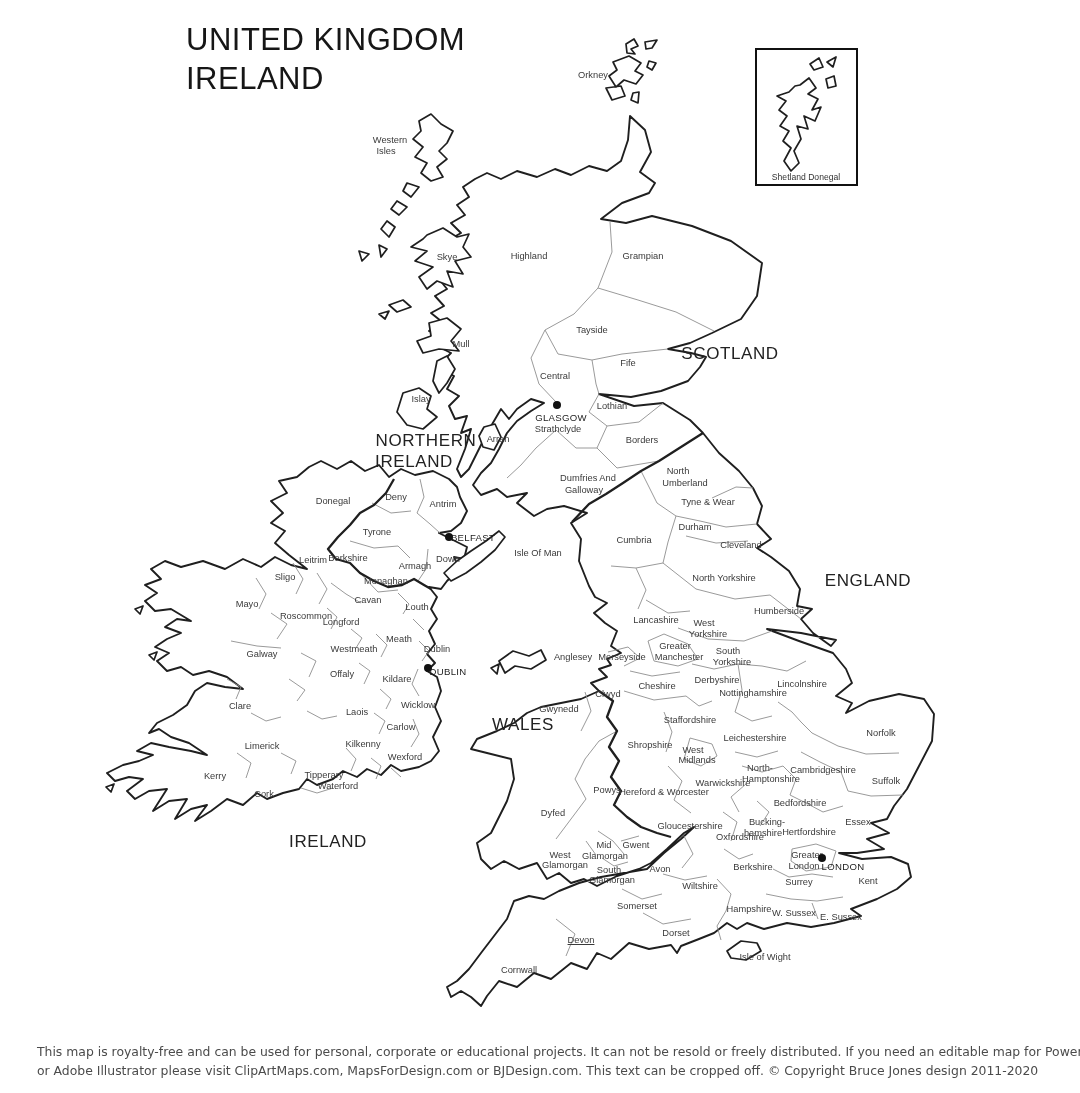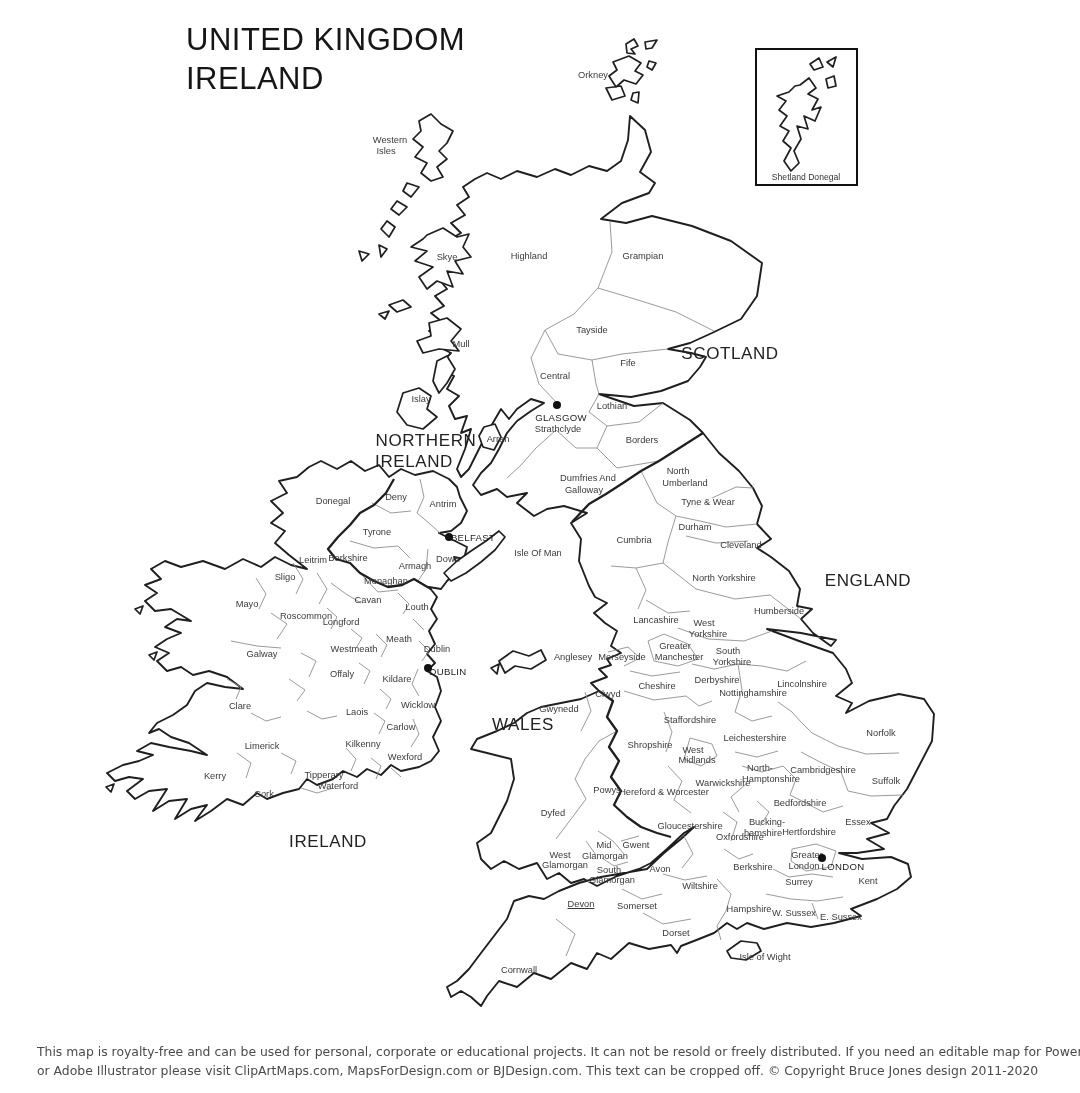--- a/index.html
+++ b/index.html
@@ -248,21 +248,21 @@
       <span class="lbl" style="left: 612px; top: 880px;">Glamorgan</span>
       <span class="lbl" style="left: 753px; top: 867px;">Berkshire</span>
       <span class="lbl" style="left: 799px; top: 882px;">Surrey</span>
       <span class="lbl" style="left: 868px; top: 881px;">Kent</span>
       <span class="lbl" style="left: 700px; top: 886px;">Wiltshire</span>
       <span class="lbl" style="left: 637px; top: 906px;">Somerset</span>
       <span class="lbl" style="left: 749px; top: 909px;">Hampshire</span>
       <span class="lbl" style="left: 794px; top: 913px;">W. Sussex</span>
       <span class="lbl" style="left: 841px; top: 917px;">E. Sussex</span>
       <span class="lbl" style="left: 676px; top: 933px;">Dorset</span>
-      <span class="lbl" style="left: 581px; top: 904px; text-decoration: underline;">Devon</span>
+      <span class="lbl" style="left: 581px; top: 940px; text-decoration: underline;">Devon</span>
       <span class="lbl" style="left: 765px; top: 957px;">Isle of Wight</span>
       <span class="lbl" style="left: 519px; top: 970px;">Cornwall</span>
       <span class="lbl" style="left: 333px; top: 501px;">Donegal</span>
       <span class="lbl" style="left: 396px; top: 497px;">Deny</span>
       <span class="lbl" style="left: 443px; top: 504px;">Antrim</span>
       <span class="lbl" style="left: 377px; top: 532px;">Tyrone</span>
       <span class="lbl" style="left: 348px; top: 558px;">Berkshire</span>
       <span class="lbl" style="left: 313px; top: 560px;">Leitrim</span>
       <span class="lbl" style="left: 448px; top: 559px;">Down</span>
       <span class="lbl" style="left: 415px; top: 566px;">Armagh</span>

